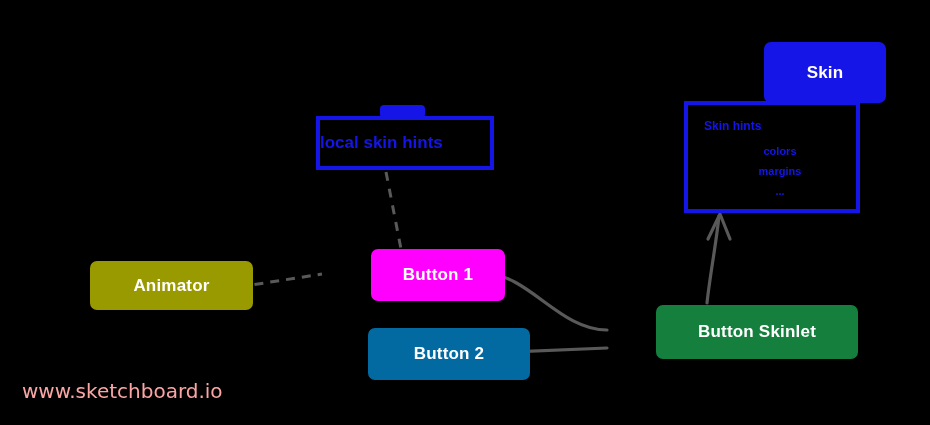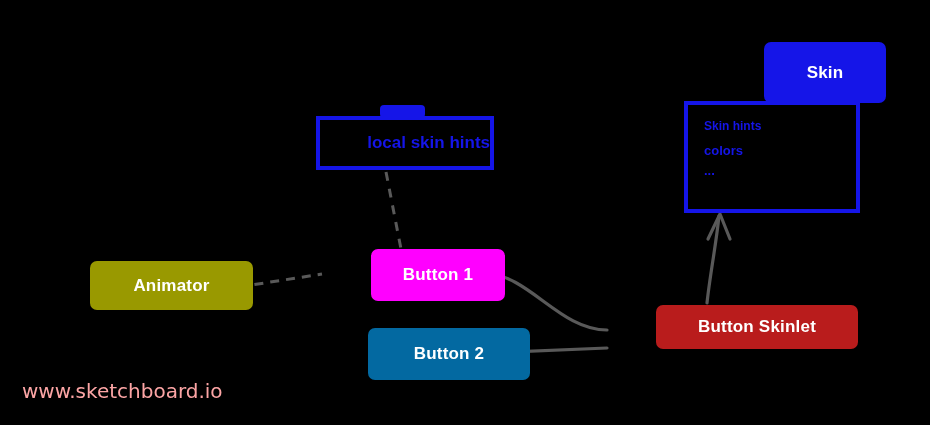--- a/index.html
+++ b/index.html
@@ -57,61 +57,61 @@
     left: 320px;
     top: 328px;
     width: 162px;
     height: 52px;
     background: #0369a1;
   }
   .node-skinlet {
     left: 608px;
     top: 305px;
     width: 202px;
-    height: 44px;
-    background: #b91c1c;
+    height: 54px;
+    background: #15803d;
   }
 
   
   .outlined {
     border: 4px solid #1515e8;
     background: #000000;
     color: #1515e8;
     display: block;
   }
   .node-local-hints {
     left: 316px;
     top: 116px;
     width: 178px;
     height: 54px;
   }
   .node-local-hints .note-title {
     font-size: 17px;
     font-weight: bold;
     line-height: 46px;
-    text-align: right;
+    text-align: left;
   }
   .node-skin-hints {
     left: 684px;
     top: 101px;
     width: 176px;
     height: 112px;
     padding: 14px 0 0 16px;
   }
   .node-skin-hints .note-title {
     font-size: 12px;
     font-weight: bold;
     margin: 0 0 8px 0;
     text-align: left;
   }
   .node-skin-hints .note-line {
-    font-size: 13px;
+    font-size: 11px;
     font-weight: bold;
     line-height: 20px;
-    text-align: left;
+    text-align: center;
   }
 
   
   .tab-blob {
     position: absolute;
     left: 380px;
     top: 105px;
     width: 45px;
     height: 13px;
     background: #1515e8;
@@ -158,20 +158,21 @@
     <path d="M 708 239 L 720 214 L 730 239" stroke="#595959" stroke-width="3.2" fill="none" stroke-linecap="round" stroke-linejoin="round"></path>
   </svg>
 
   <div class="node filled node-skin">
     <span>Skin</span>
   </div>
 
   <div class="node outlined node-skin-hints">
     <div class="note-title">Skin hints</div>
     <div class="note-line">colors</div>
+    <div class="note-line">margins</div>
     <div class="note-line">...</div>
   </div>
 
   <div class="tab-blob"></div>
 
   <div class="node outlined node-local-hints">
     <div class="note-title">local skin hints</div>
   </div>
 
   <div class="node filled node-animator">

